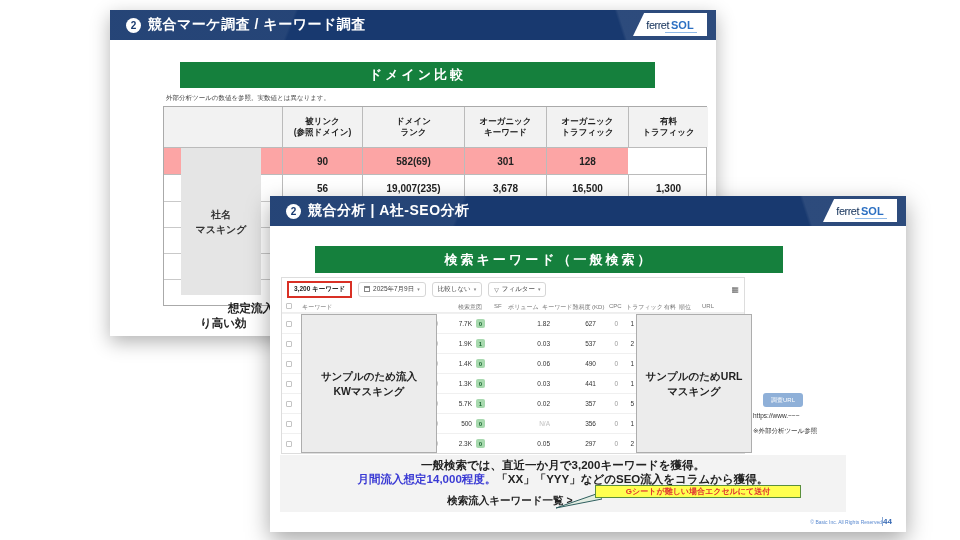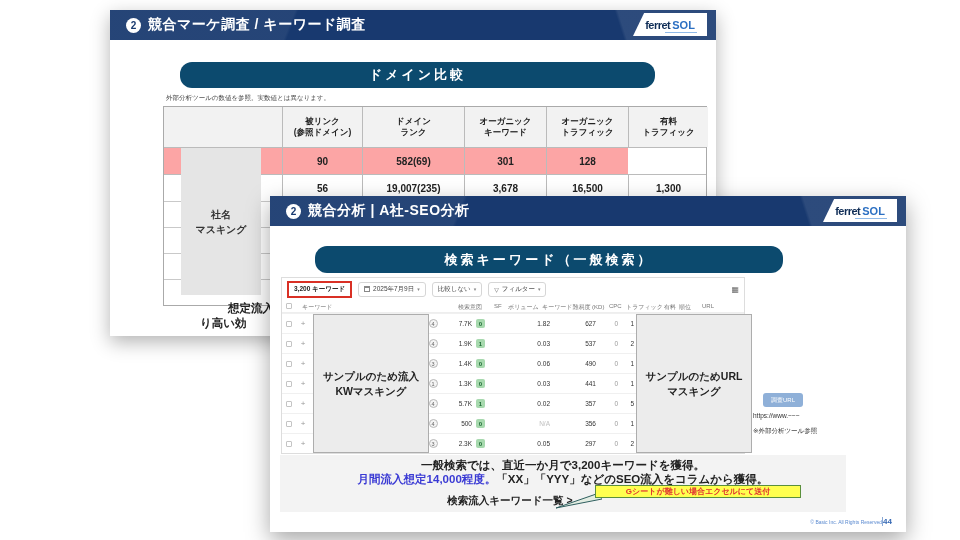--- a/index.html
+++ b/index.html
@@ -15,26 +15,26 @@
       linear-gradient(112deg, rgba(255,255,255,0.06) 0%, rgba(255,255,255,0.06) 30%, transparent 30.5%),
       linear-gradient(252deg, rgba(255,255,255,0.09) 0%, rgba(255,255,255,0.09) 16%, transparent 16.5%);
     display:flex; align-items:center; padding-left:16px; }
   .badge { width:15px; height:15px; border-radius:50%; background:#ffffff; color:#18396f;
     font-size:10px; font-weight:bold; display:flex; align-items:center; justify-content:center;
     margin-right:7px; flex:0 0 auto; }
   .slide-title { color:#ffffff; font-weight:bold; font-size:14px; letter-spacing:.5px; }
   .logo { position:absolute; right:9px; top:3px; width:74px; height:23px; background:#ffffff;
     clip-path:polygon(15% 0, 100% 0, 100% 100%, 0 100%);
     display:flex; align-items:center; justify-content:center; }
-  .logo .f1 { font-size:11px; font-weight:bold; color:#0f2d56; letter-spacing:-0.5px; }
+  .logo .f1 { font-size:11px; font-weight:normal; color:#0f2d56; letter-spacing:-0.5px; }
   .logo .f2 { font-size:11px; font-weight:bold; color:#2b6fc2; margin-left:2px; }
   .logo .tagbar { position:absolute; right:10px; bottom:3px; width:32px; height:1.5px; background:#8fb9e8; }
 
-  .banner { position:absolute; background:#0c4a6e; color:#ffffff; font-weight:bold;
-    font-size:13px; letter-spacing:3px; display:flex; align-items:center; justify-content:center;border-radius:12px; }
+  .banner { position:absolute; background:#15803d; color:#ffffff; font-weight:bold;
+    font-size:13px; letter-spacing:3px; display:flex; align-items:center; justify-content:center; }
 
   
   #back-slide { left:110px; top:10px; width:606px; height:326px; }
   #back-banner { left:70px; top:52px; width:475px; height:26px; }
   #back-note { position:absolute; left:56px; top:84px; font-size:6.5px; color:#444; }
 
   .cmp-table { position:absolute; left:53px; top:96px; width:544px; border:1px solid #aaa; }
   .cmp-row { display:grid; grid-template-columns:118px 80px 102px 82px 82px 80px; }
   .cmp-row > div { border-left:1px solid #bbb; display:flex; align-items:center; justify-content:center;
     text-align:center; }
@@ -84,21 +84,21 @@
   .kd-badge { width:9px; height:9px; background:#a7d9ae; color:#1e6b35; font-size:6px; font-weight:bold;
     border-radius:2px; display:flex; align-items:center; justify-content:center; }
   .na { color:#c0c0c0; }
   .paid { color:#999; }
   .url-marker { width:0; height:0; border-top:3px solid transparent; border-bottom:3px solid transparent;
     border-right:4px solid #1f3f77; display:inline-block; }
 
   .tool-mask { position:absolute; top:36px; height:139px; background:#ececec; border:1px solid #adadad;
     display:flex; align-items:center; justify-content:center; text-align:center;
     font-size:10.5px; font-weight:bold; color:#222; white-space:pre-line; line-height:1.35; }
-  #kw-mask { left:31px; width:116px; }
+  #kw-mask { left:19px; width:136px; }
   #url-mask { left:342px; width:116px;margin-left:12px; }
 
   .side-btn { position:absolute; left:493px; top:197px; width:40px; height:14px; background:#8fb0d8;
     border-radius:3px; color:#ffffff; font-size:6px; display:flex; align-items:center; justify-content:center; }
   .side-url { position:absolute; left:483px; top:216px; font-size:6.5px; color:#333; }
   .side-note { position:absolute; left:483px; top:231px; font-size:6.5px; color:#333; }
 
   .summary { position:absolute; left:10px; top:259px; width:566px; height:57px; background:#f3f3f3; }
   .sum-line1 { position:absolute; left:0; top:3px; width:100%; text-align:center;
     font-size:11.5px; font-weight:bold; color:#222; }

